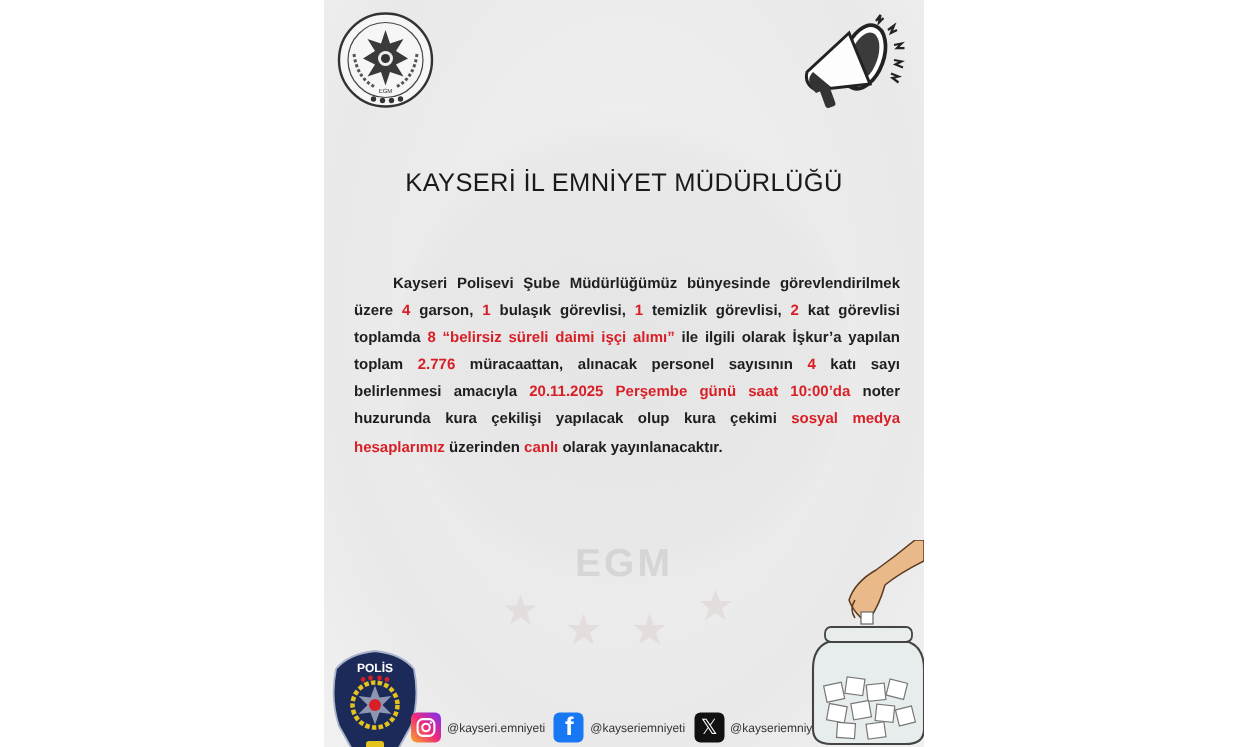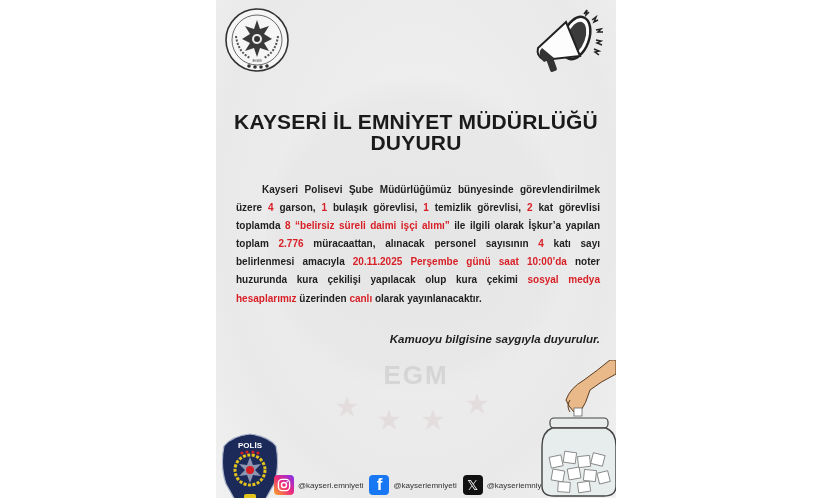--- a/index.html
+++ b/index.html
@@ -27,22 +27,22 @@
     .wm-star svg { width: 100%; height: 100%; }
 
     .logo-top {
       position: absolute; left: 8px; top: 6px; width: 66px; height: 70px;
     }
     .megaphone {
       position: absolute; left: 312px; top: 4px; width: 80px; height: 76px;
     }
     .title {
       position: absolute; left: 0; right: 0; top: 111px; text-align: center;
-      font-family: "Liberation Sans", sans-serif; font-weight: bold;
-      font-size: 21px; line-height: 21px; color: #1a1a1a; letter-spacing: 0.2px;
+      font-family: "Liberation Sans", sans-serif; font-weight: normal;
+      font-size: 17px; line-height: 21px; color: #1a1a1a; letter-spacing: 0.2px;
     }
     .body-text {
       position: absolute; left: 20px; right: 16px; top: 181px;
       font-family: "Liberation Sans", sans-serif; font-weight: bold;
       font-size: 10px; line-height: 18.1px; color: #1e1e1e;
       text-align: justify; text-align-last: left;
     }
     .body-text .ind { display: inline-block; width: 26px; }
     .red { color: #d91f26; }
     .closing {
@@ -131,26 +131,24 @@
       <path d="M12 52 L40 18 L56 52 Z" fill="#2f2f2f" opacity="0.0"></path>
       <path d="M10 50 L38 20 L54 50 Z" fill="none"></path>
       <path d="M38 18 L10 44 Q8 52 16 56 L52 52 Z" fill="#fdfdfd" stroke="#222" stroke-width="2"></path>
       <path d="M14 44 Q8 50 16 58 L26 54 Z" fill="#333"></path>
       <rect x="20" y="54" width="7" height="14" rx="2" transform="rotate(-20 23 60)" fill="#333"></rect>
     </svg>
   </div>
 
   <div class="title">
     <div>KAYSERİ İL EMNİYET MÜDÜRLÜĞÜ</div>
-    <div>DUYURU</div>
   </div>
 
   <div class="body-text"><span class="ind"></span><span>Kayseri Polisevi Şube Müdürlüğümüz bünyesinde görevlendirilmek üzere </span><span class="red">4</span><span> garson, </span><span class="red">1</span><span> bulaşık görevlisi, </span><span class="red">1</span><span> temizlik görevlisi, </span><span class="red">2</span><span> kat görevlisi toplamda </span><span class="red">8 “belirsiz süreli daimi işçi alımı”</span><span> ile ilgili olarak İşkur’a yapılan toplam </span><span class="red">2.776</span><span> müracaattan, alınacak personel sayısının </span><span class="red">4</span><span> katı sayı belirlenmesi amacıyla </span><span class="red">20.11.2025 Perşembe günü saat 10:00’da</span><span> noter huzurunda kura çekilişi yapılacak olup kura çekimi </span><span class="red">sosyal medya hesaplarımız</span><span> üzerinden </span><span class="red">canlı</span><span> olarak yayınlanacaktır.</span></div>
 
-  <div class="closing">Kamuoyu bilgisine saygıyla duyurulur.</div>
 
   <div class="police-badge">
     <svg viewBox="0 0 60 88" width="60" height="88">
       <path d="M30 2 Q48 4 56 14 Q60 34 54 52 Q46 66 42 74 L30 86 L18 74 Q14 66 6 52 Q0 34 4 14 Q12 4 30 2 Z" fill="#1c2a5a" stroke="#a9b3c9" stroke-width="1.2"></path>
       <text x="30" y="16" font-size="8" font-weight="bold" text-anchor="middle" fill="#fff" font-family="Liberation Sans, sans-serif">POLİS</text>
       <circle cx="30" cy="38" r="15" fill="none" stroke="#e2c21b" stroke-width="3" stroke-dasharray="3 1.5"></circle>
       <polygon points="30,25 33,33 41,32 35,38 41,44 33,43 30,51 27,43 19,44 25,38 19,32 27,33" fill="#8c96b0"></polygon>
       <circle cx="30" cy="38" r="4" fill="#d91f26"></circle>
       <circle cx="22" cy="21" r="1.6" fill="#d91f26"></circle>
         <circle cx="27" cy="20" r="1.6" fill="#d91f26"></circle>

